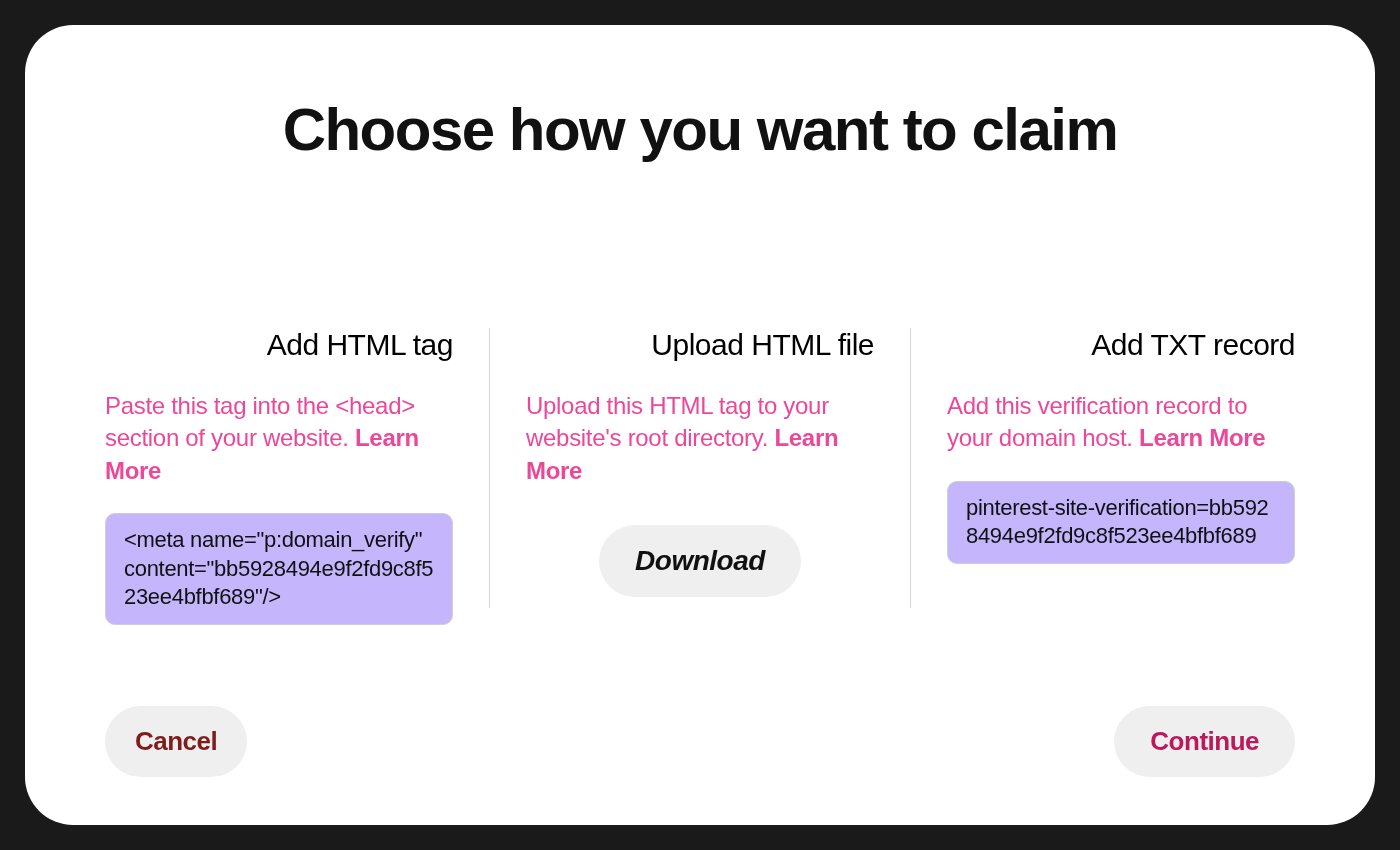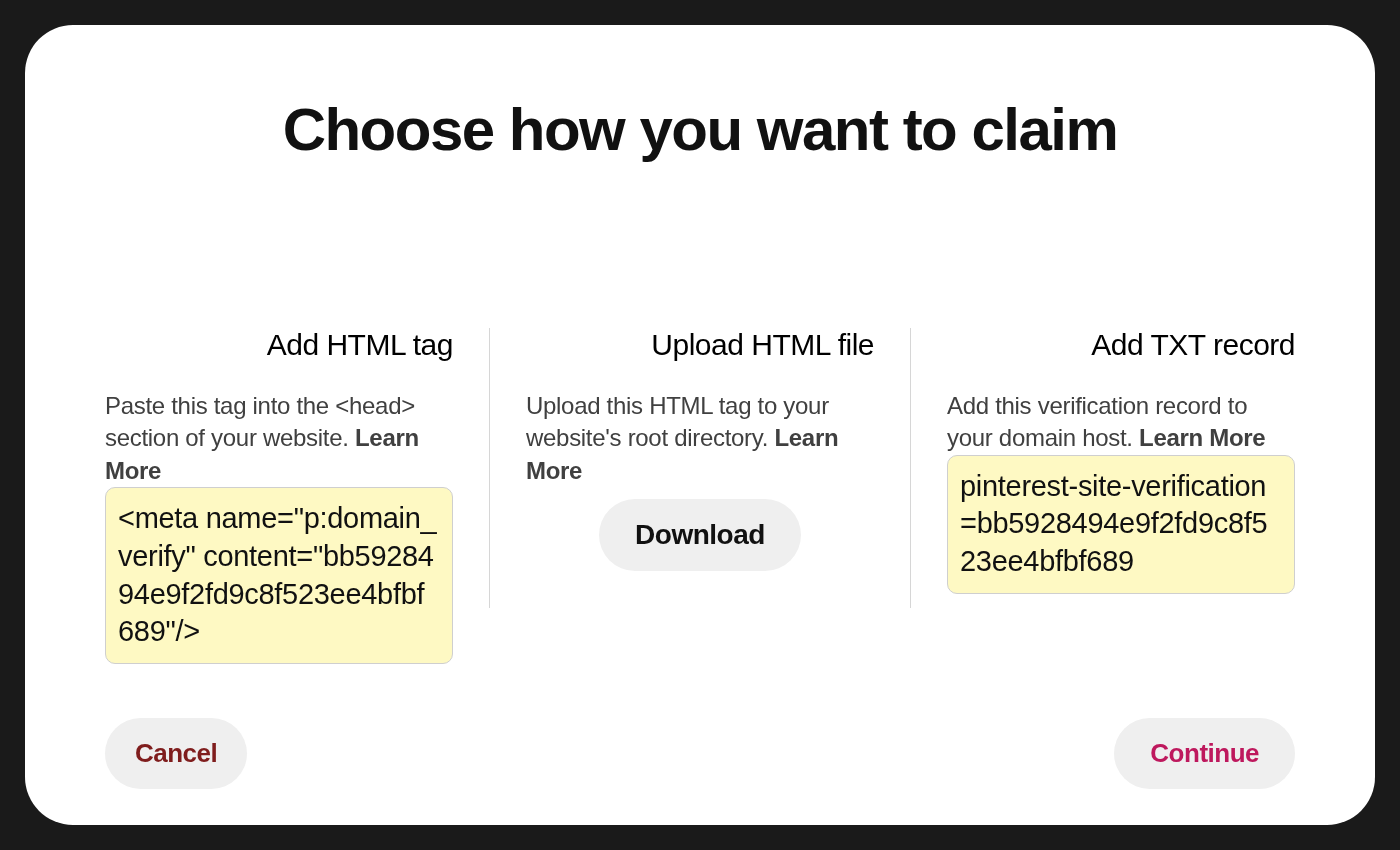--- a/index.html
+++ b/index.html
@@ -62,56 +62,58 @@
     .option-title {
       font-size: 30px;
       font-weight: 400;
       text-align: right;
       color: #000000;
       margin-bottom: 28px;
       letter-spacing: -0.5px;
     }
     .option-desc {
       font-size: 24px;
-      color: #404040;
+      color: #ec4899;
       line-height: 1.35;
+      margin-bottom: 26px;
       letter-spacing: -0.3px;
     }
     .learn-more {
       font-weight: 700;
       cursor: pointer;
     }
     .code-box {
       border: 1.5px solid #cfcfcf;
       border-radius: 10px;
-      padding: 12px 12px;
-      font-size: 29px;
+      padding: 12px 18px;
+      font-size: 22px;
       font-family: inherit;
       color: #111111;
       word-break: break-all;
       line-height: 1.3;
-      background: #fef9c3;
+      background: #c4b5fd;
       cursor: text;
       letter-spacing: -0.3px;
     }
     .download-wrap {
       display: flex;
       justify-content: center;
       margin-top: 12px;
     }
     .download-btn {
       background: #efefef;
       border: none;
       border-radius: 36px;
       padding: 20px 36px;
       font-size: 28px;
       font-weight: 700;
       color: #111111;
       cursor: pointer;
       letter-spacing: -0.5px;
+      font-style: italic;
     }
     .footer {
       display: flex;
       justify-content: space-between;
       margin-top: auto;
       padding-top: 30px;
     }
     .btn {
       border: none;
       border-radius: 36px;

